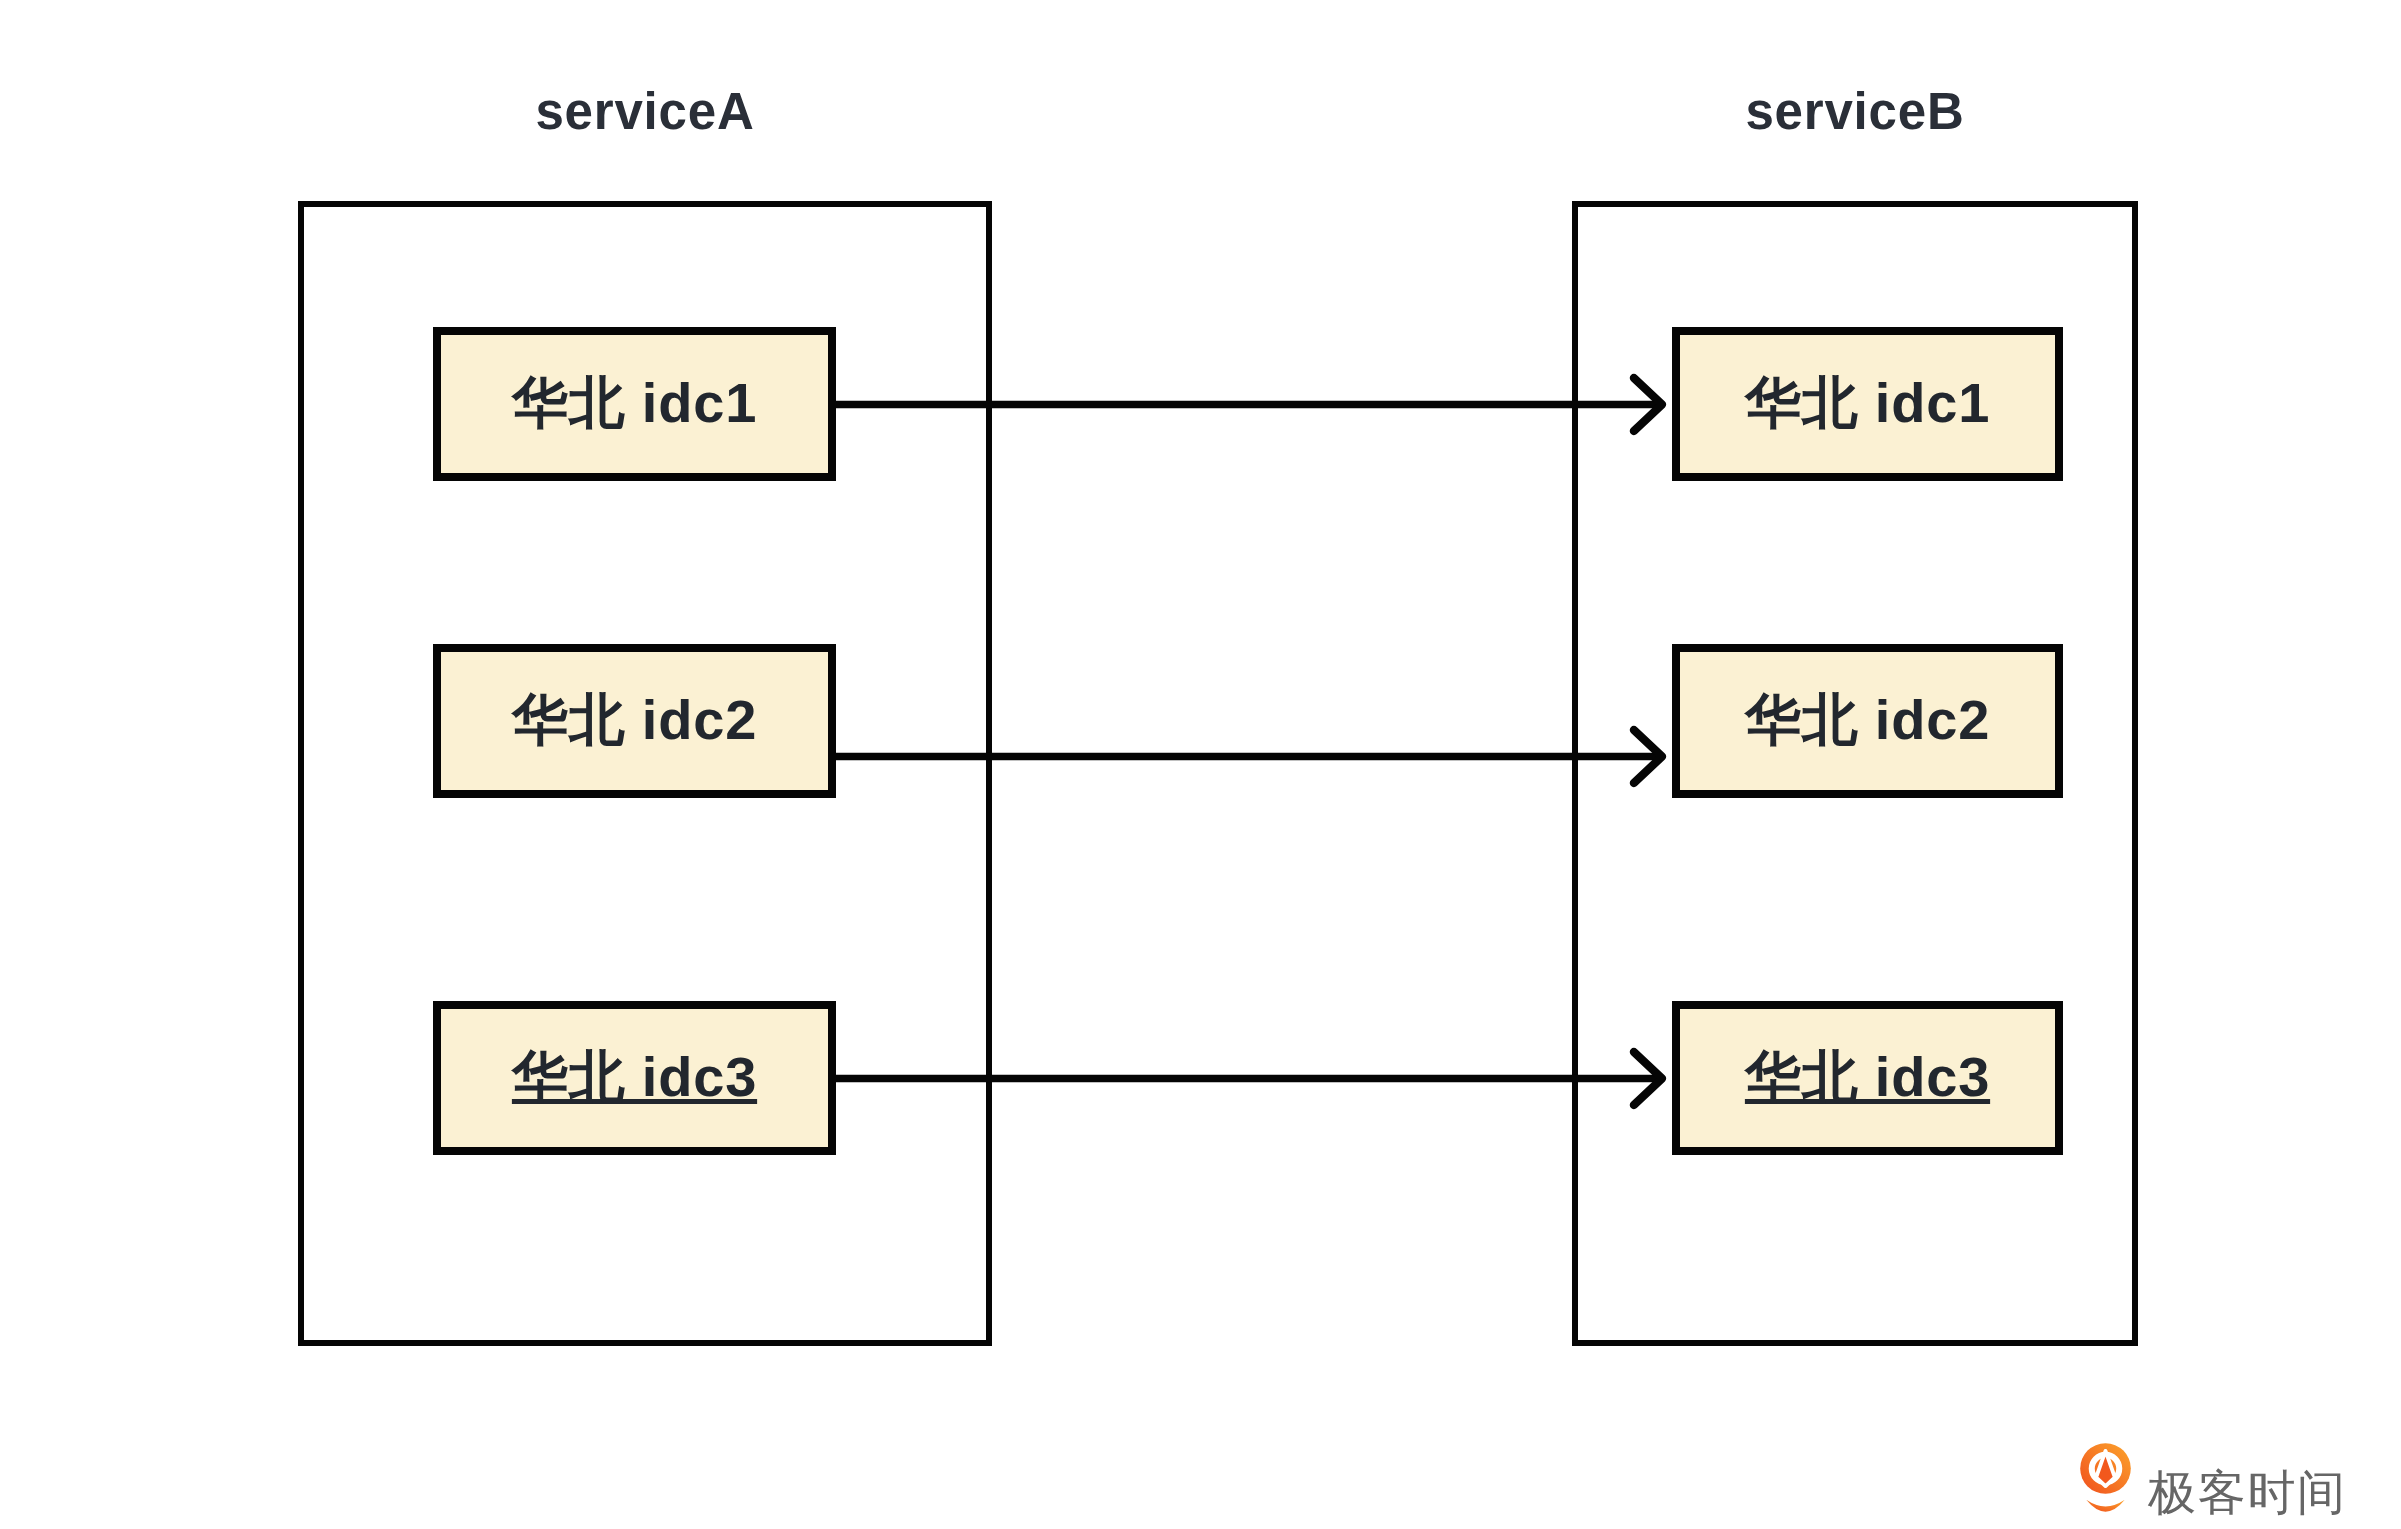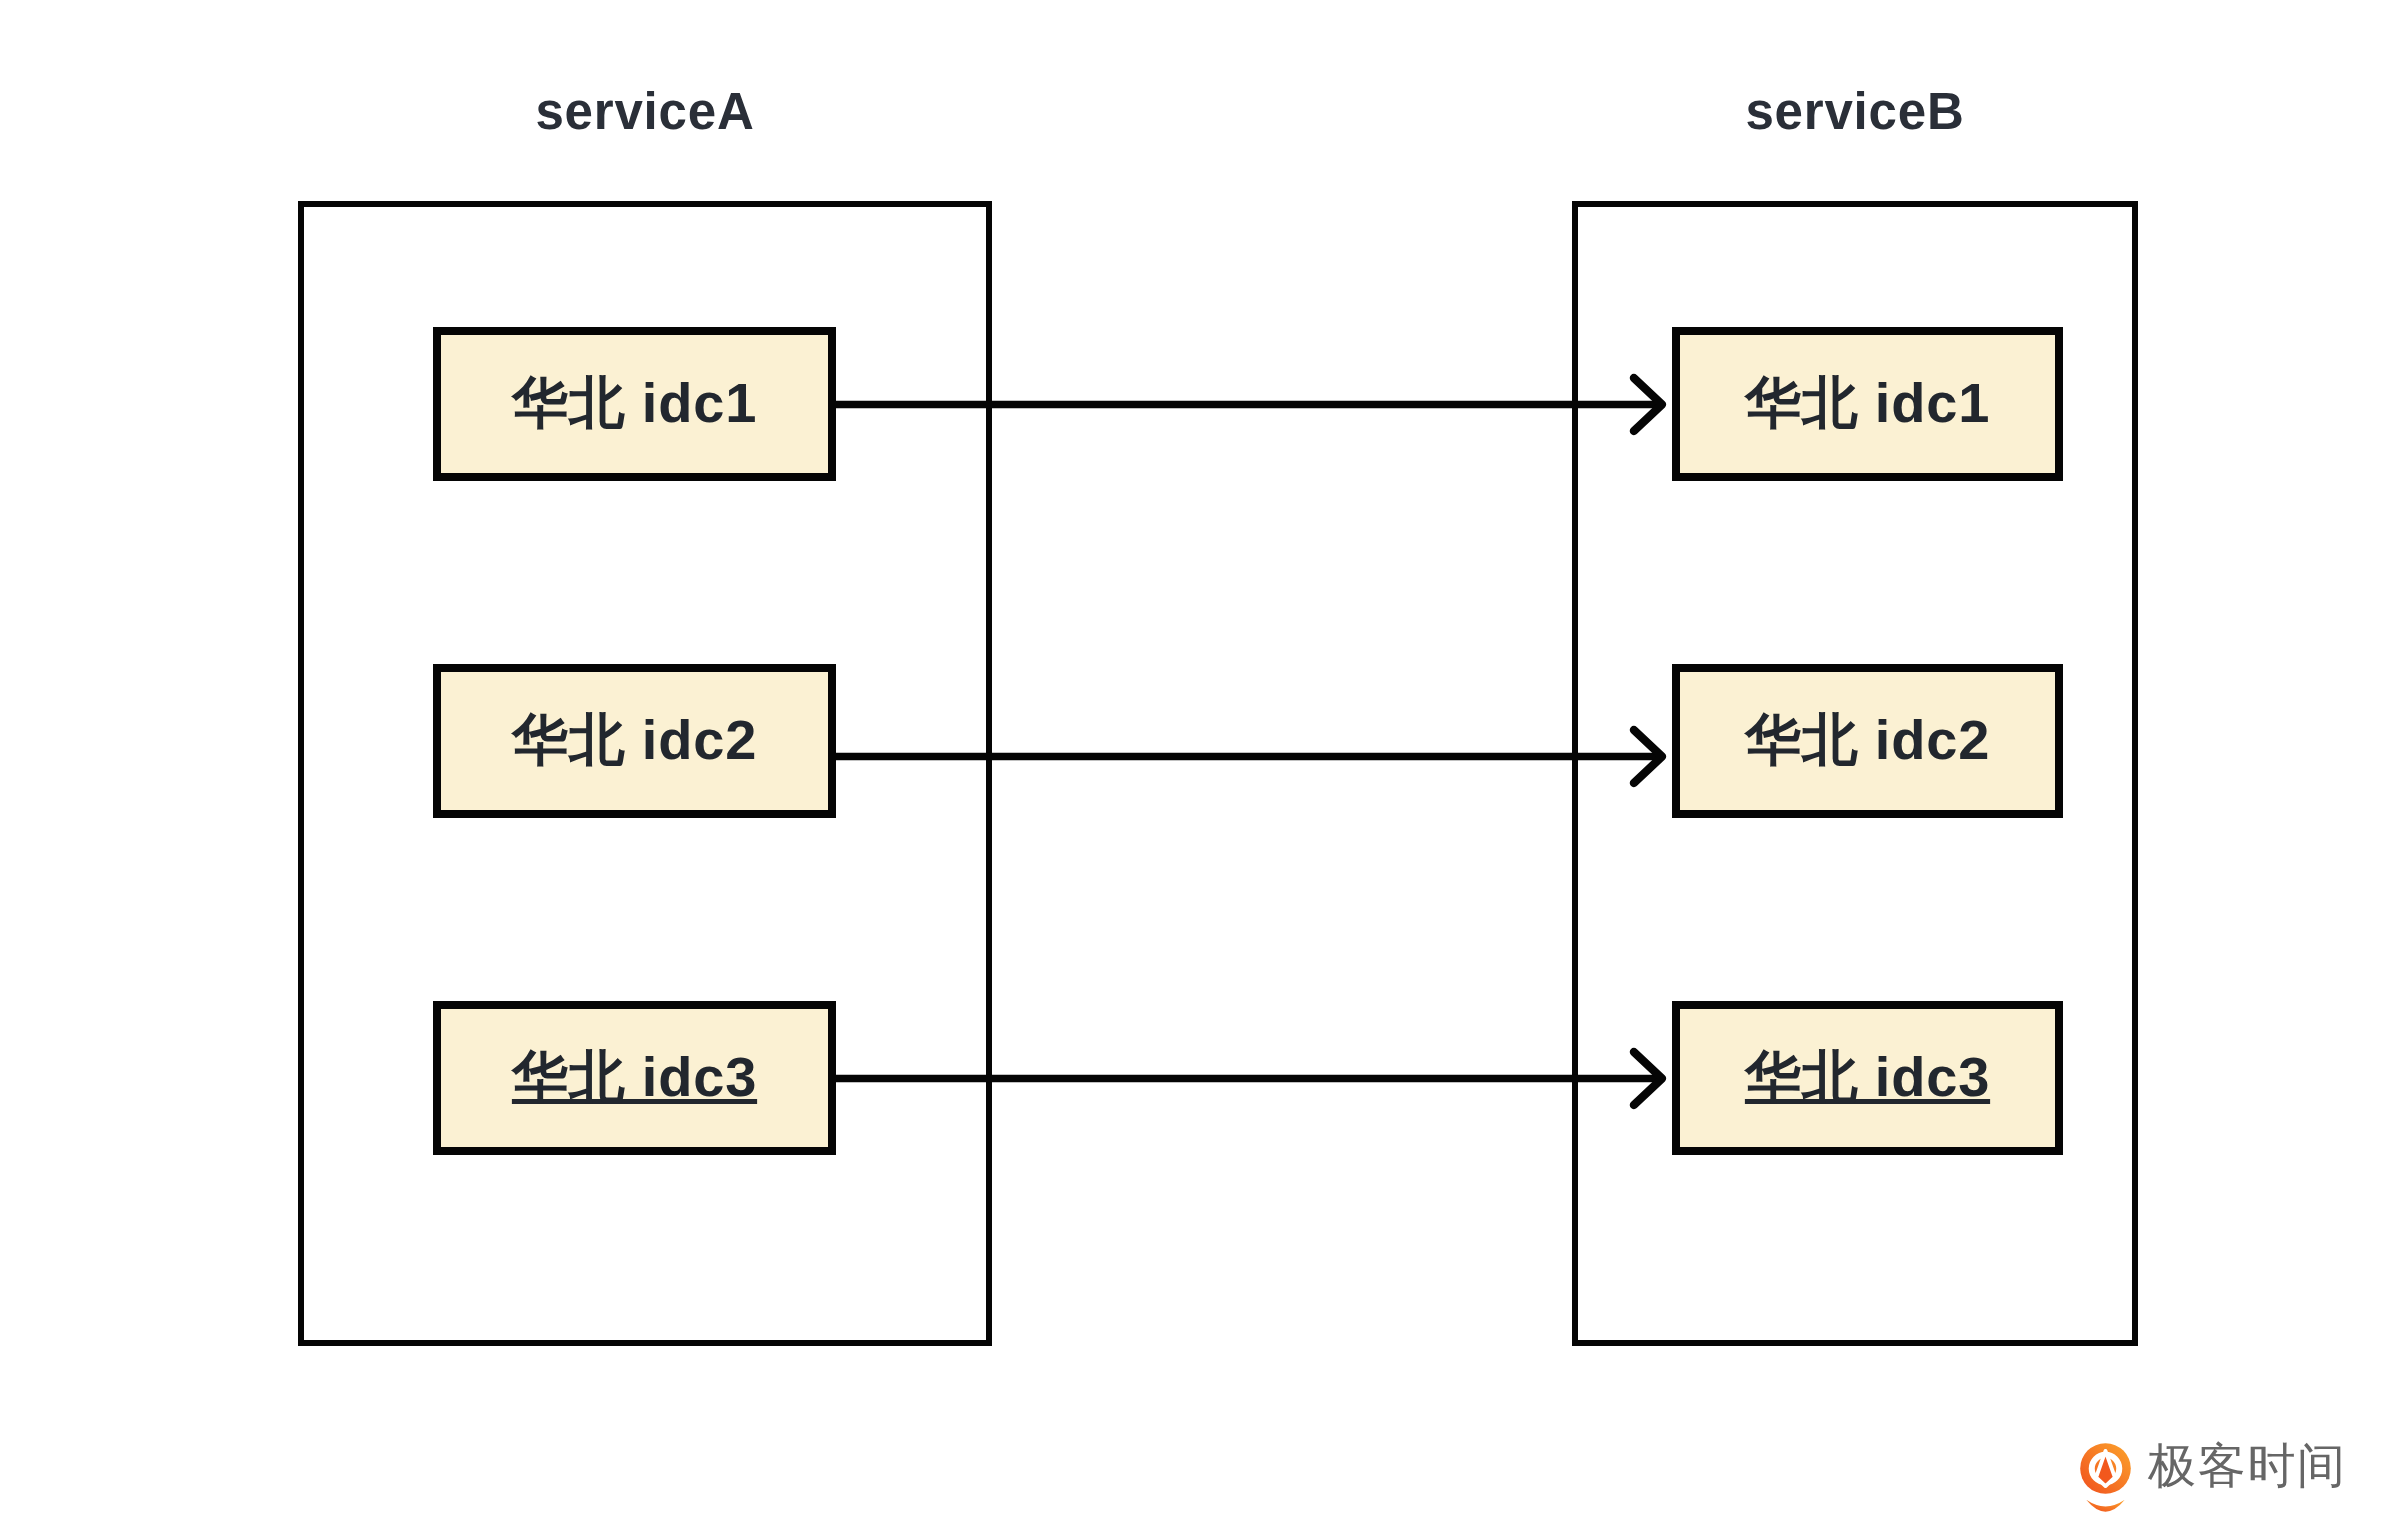--- a/index.html
+++ b/index.html
@@ -50,21 +50,21 @@
     align-items: center;
     justify-content: center;
     font-size: 56px;
     font-weight: 600;
     color: #22272e;
     letter-spacing: 0.8px;
   }
   .col-a { left: 433px;  width: 403px; }
   .col-b { left: 1672px; width: 391px; }
   .row-1 { top: 327px; }
-  .row-2 { top: 664px; }
+  .row-2 { top: 644px; }
   .row-3 { top: 1001px; text-decoration: underline; }
 
   .arrow {
     position: absolute;
     left: 835px;
     width: 837px;
     height: 83px;
     overflow: visible;
   }
   .arrow-1 { top: 363px; }
@@ -79,21 +79,21 @@
     stroke-width: 10;
     stroke-linecap: round;
     stroke-linejoin: round;
   }
 
   .logo {
     position: absolute;
     left: 2078px;
     top: 1442px;
     display: flex;
-    align-items: flex-start;
+    align-items: flex-end;
     gap: 15px;
   }
   .logo-icon { width: 55px; height: 75px; display: block; }
   .logo-text {
     font-size: 48px;
     font-weight: 500;
     color: #666666;
     letter-spacing: 1.7px;
     line-height: 1;
     white-space: nowrap;

